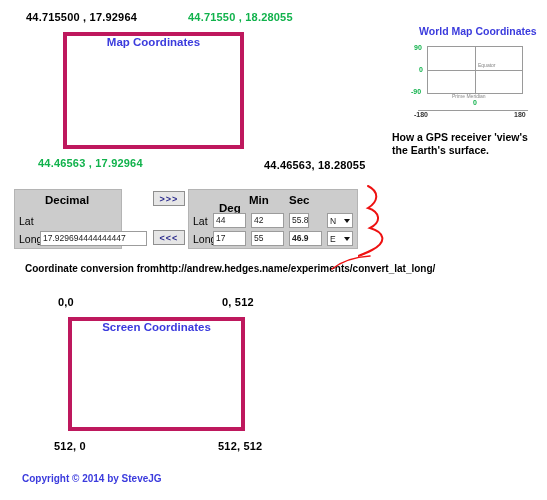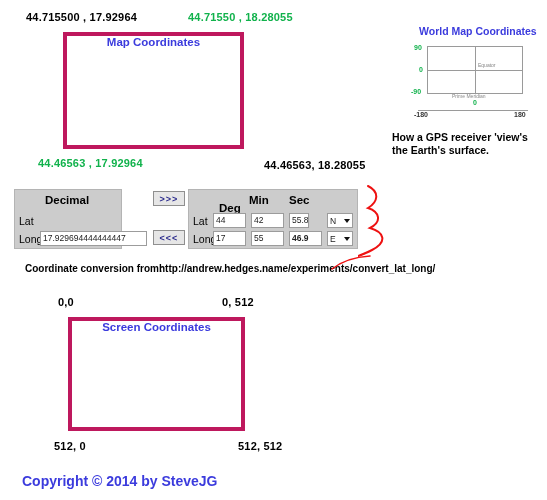--- a/index.html
+++ b/index.html
@@ -138,21 +138,21 @@
   
   .url-line {
     font-size: 10px;
     font-weight: bold;
     color: #000000;
     white-space: nowrap;
   }
 
   
   .footer {
-    font-size: 14px;
+    font-size: 10px;
     font-weight: bold;
     color: #3b3bdd;
     white-space: nowrap;
   }
 
   
   .red-brace { pointer-events: none; }
   .red-strike { pointer-events: none; }
 </style>
 </head>
@@ -243,15 +243,15 @@
 </svg>
 
 <div class="abs coord-label" style="left:58px; top:296px;">0,0</div>
 <div class="abs coord-label" style="left:222px; top:296px;">0, 512</div>
 
 <div class="abs black-box" style="left:68px; top:317px; width:177px; height:114px;">
   <span class="box-center-text">Screen Coordinates</span>
 </div>
 
 <div class="abs coord-label" style="left:54px; top:440px;">512, 0</div>
-<div class="abs coord-label" style="left:218px; top:440px;margin-left:20px;">512, 512</div>
+<div class="abs coord-label" style="left:218px; top:440px;">512, 512</div>
 
 <div class="abs footer" style="left:22px; top:473px;">Copyright  ©  2014 by  SteveJG</div>
 
 </body></html>

